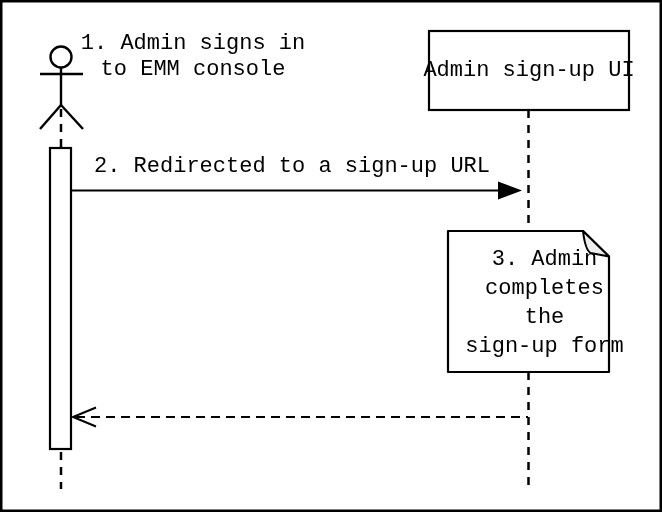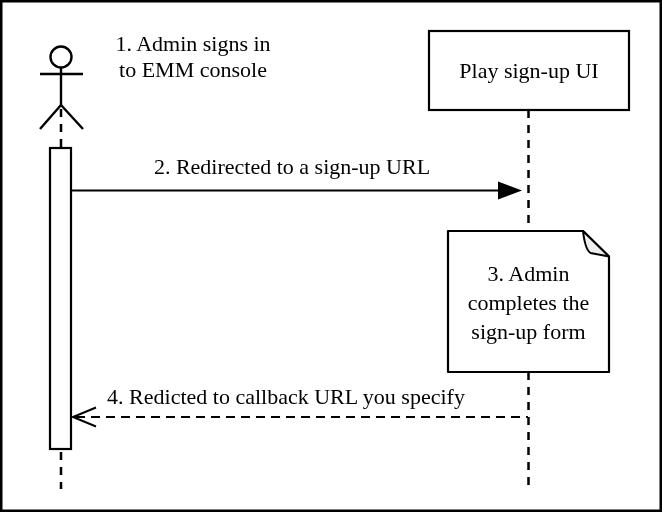--- a/index.html
+++ b/index.html
@@ -6,21 +6,21 @@
     margin: 0;
     padding: 0;
     background: #ffffff;
   }
   .canvas {
     position: relative;
     width: 662px;
     height: 512px;
     background: #ffffff;
     overflow: hidden;
-    font-family: Liberation Serif, serif;
+    font-family: Liberation Mono, monospace;
     color: #000000;
   }
   .canvas svg {
     position: absolute;
     left: 0;
     top: 0;
   }
   .label {
     position: absolute;
     font-size: 22px;
@@ -53,20 +53,21 @@
   }
   .note-label {
     left: 448px;
     top: 233px;
     width: 161px;
     height: 139px;
     line-height: 29px;
     display: flex;
     align-items: center;
     justify-content: center;
+    padding-left: 16px;
   }
   .msg4-label {
     left: 286px;
     top: 384px;
     transform: translateX(-50%);
     white-space: nowrap;
   }
 </style>
 </head>
 <body>
@@ -107,23 +108,22 @@
 
     <g>
       <line x1="76" y1="417" x2="528" y2="417" stroke="#000000" stroke-width="2.2" stroke-dasharray="9 6"></line>
       <path d="M96,407.5 L73,417 L96,426.5" fill="none" stroke="#000000" stroke-width="2"></path>
     </g>
   </svg>
 
   <div class="label actor-caption">1. Admin signs in
 to EMM console</div>
 
-  <div class="label object-label">Play sign-up UI</div>
+  <div class="label object-label">Admin sign-up UI</div>
 
   <div class="label msg2-label">2. Redirected to a sign-up URL</div>
 
   <div class="label note-label">3. Admin
 completes the
 sign-up form</div>
 
-  <div class="label msg4-label">4. Redicted to callback URL you specify</div>
 
 </div>
 
 </body></html>

